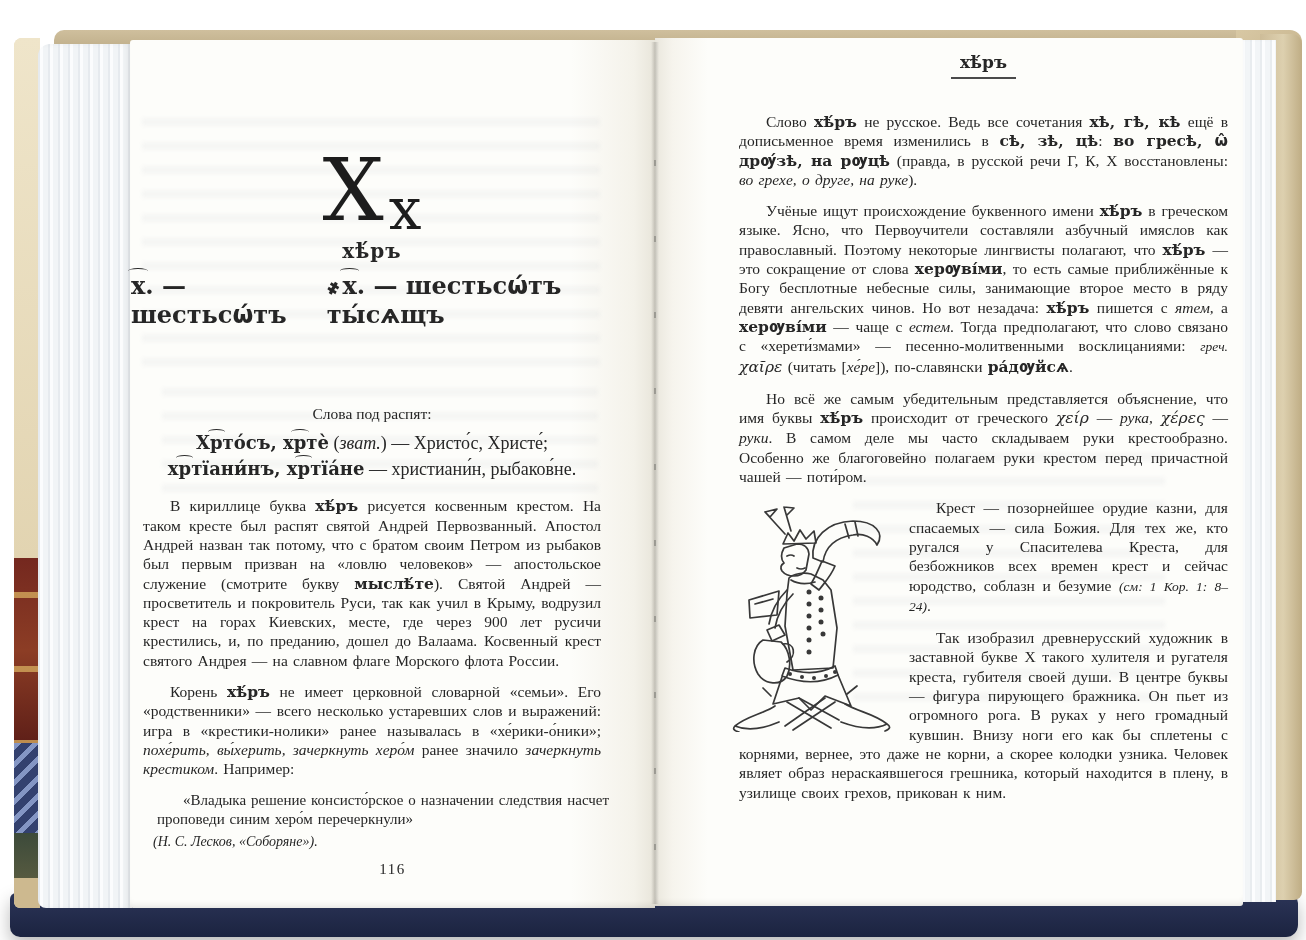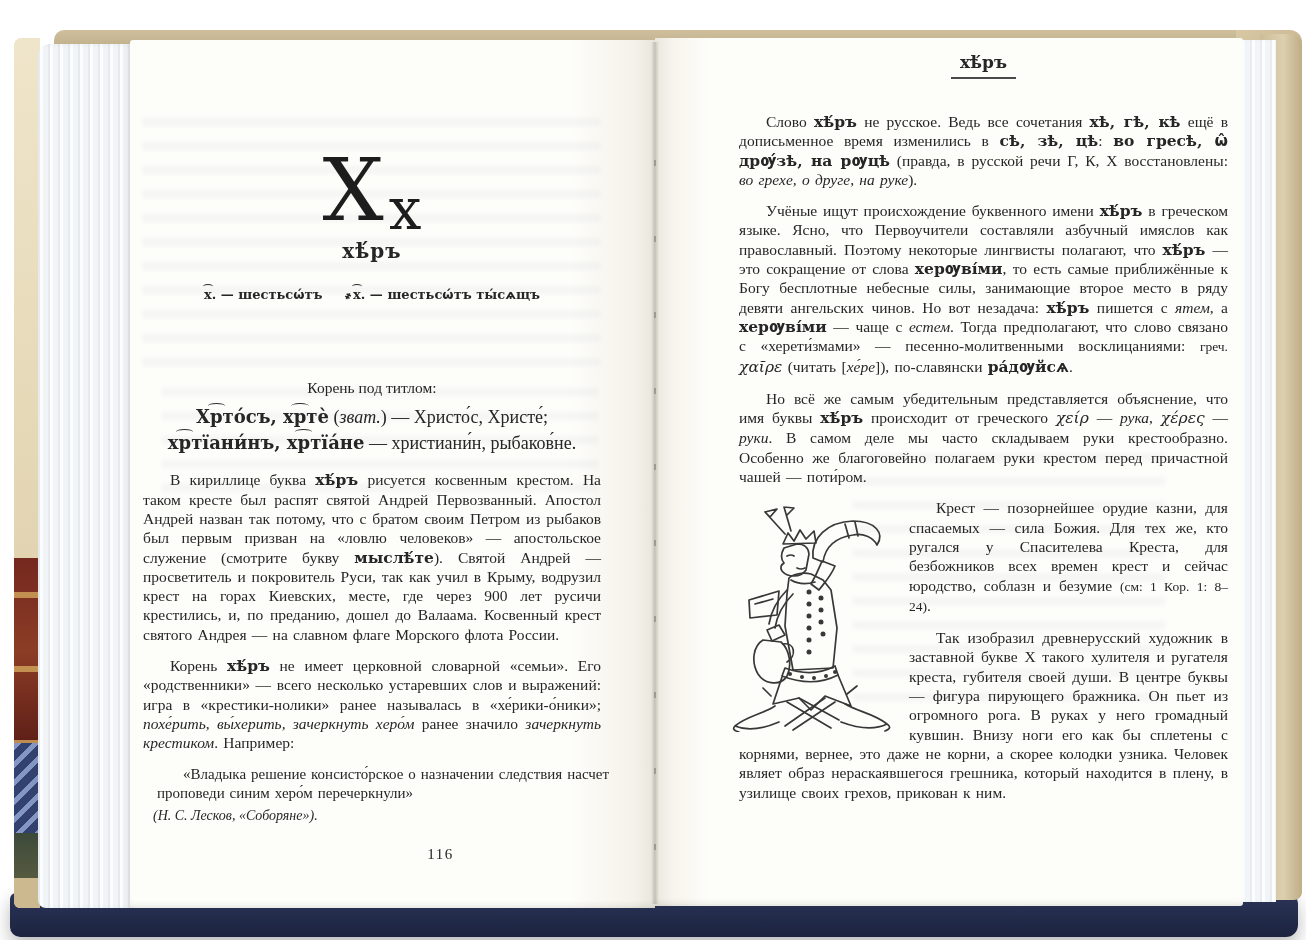--- a/index.html
+++ b/index.html
@@ -51,41 +51,41 @@
 
   .ghost{position:absolute;z-index:1;filter:blur(2px);opacity:.38;
     background:repeating-linear-gradient(180deg,rgba(120,130,152,.16) 0 8px,rgba(120,130,152,0) 8px 24px);}
 
   
   .slav{font-family:"DejaVu Serif","DejaVu Sans",serif;font-weight:700;}
   .slavt{font-family:"DejaVu Serif","DejaVu Sans",serif;font-weight:700;position:relative;}
   .slavt::after{content:"";position:absolute;left:-18%;top:-3px;width:136%;height:5px;
     border-top:1.7px solid #2c2c2c;border-radius:50%;}
   .i{font-style:italic;}
-  .ism{font-size:13.5px;}
+  .ism{font-style:italic;font-size:13.5px;}
   .gr{font-style:italic;font-family:"DejaVu Serif",serif;}
 
   .letters{margin-top:112px;text-align:center;line-height:.9;color:#1d1d1d;}
   .letter-big{font-family:"DejaVu Serif",serif;font-size:86px;}
   .letter-small{font-family:"DejaVu Serif",serif;font-size:58px;display:inline-block;
     transform:translateY(9px);margin-left:5px;}
   .letter-name{text-align:center;font-size:20px;margin-top:10px;letter-spacing:1px;}
-  .numerals{display:flex;justify-content:center;gap:22px;margin-top:24px;font-size:13px;}
+  .numerals{display:flex;justify-content:center;gap:22px;margin-top:8px;font-size:24px;}
   .titlo-label{text-align:center;margin-top:76px;font-size:15.5px;}
   .titlo-lines{text-align:center;margin-top:7px;font-size:18px;line-height:25px;}
 
   p.body{margin:12px;text-indent:27px;font-size:15.5px;line-height:19.3px;
     text-align:justify;word-spacing:1.4px;}
   .page-left p.body.first{margin-top:14px;}
   .quote{margin:12px 0 0 22px;}
   .quote .q{margin:4px;text-indent:26px;text-align:justify;font-size:15px;line-height:19.5px;word-spacing:1.2px;}
   .quote .attr{margin:3px 0 0;font-size:14px;font-style:italic;}
 
-  .pageno{position:absolute;bottom:45px;left:0;width:100%;text-align:center;
-    font-size:15px;letter-spacing:1.5px;z-index:2;padding-left:48px;}
+  .pageno{position:absolute;bottom:30px;left:0;width:100%;text-align:center;
+    font-size:15px;letter-spacing:1.5px;z-index:2;}
 
   .running-head{text-align:center;margin-top:14px;}
   .running-head span{font-size:17px;border-bottom:2px solid #4a4a4a;padding:0 9px 5px;}
   .page-right p.body.first{margin-top:40px;}
 
   .figure{float:left;width:168px;height:228px;margin:6px 14px 2px 0;}
   .figure svg{width:100%;height:100%;}
 </style>
 </head>
 <body>
@@ -116,21 +116,21 @@
       <div class="letters">
         <span class="letter-big">Х</span><span class="letter-small">х</span>
       </div>
       <div class="letter-name slav">хѣ́ръ</div>
 
       <div class="numerals">
         <span><span class="slavt">х</span><span class="slav">. — шестьсѡ́тъ</span></span>
         <span><span class="slav">҂</span><span class="slavt">х</span><span class="slav">. — шестьсѡ́тъ ты́сѧщъ</span></span>
       </div>
 
-      <div class="titlo-label">Корень под титлом:</div>
+      <div class="titlo-label">Слова под распят:</div>
       <div class="titlo-lines">
         <div><span class="slav">Х</span><span class="slavt">р</span><span class="slav">то́съ, </span><span class="slav">х</span><span class="slavt">р</span><span class="slav">тѐ</span><span> (</span><span class="i">зват.</span><span>) — Христо́с, Христе́;</span></div>
         <div><span class="slav">х</span><span class="slavt">р</span><span class="slav">тїани́нъ, </span><span class="slav">х</span><span class="slavt">р</span><span class="slav">тїа́не</span><span> — христиани́н, рыбаков́не.</span></div>
       </div>
 
       <p class="body first"><span>В кириллице буква </span><span class="slav">хѣ́ръ</span><span> рисуется косвенным крестом. На таком кресте был распят святой Андрей Первозванный. Апостол Андрей назван так потому, что с братом своим Петром из рыбаков был первым призван на «ловлю человеков» — апостольское служение (смотрите букву </span><span class="slav">мыслѣ́те</span><span>). Святой Андрей — просветитель и покровитель Руси, так как учил в Крыму, водрузил крест на горах Киевских, месте, где через 900 лет русичи крестились, и, по преданию, дошел до Валаама. Косвенный крест святого Андрея — на славном флаге Морского флота России.</span></p>
       <p class="body"><span>Корень </span><span class="slav">хѣ́ръ</span><span> не имеет церковной словарной «семьи». Его «родственники» — всего несколько устаревших слов и выражений: игра в «крестики-нолики» ранее называлась в «хе́рики-о́ники»; </span><span class="i">похе́рить, вы́херить, зачеркнуть херо́м</span><span> ранее значило </span><span class="i">зачеркнуть крестиком</span><span>. Например:</span></p>
 
       <div class="quote">
         <p class="q"><span>«Владыка решение консисто́рское о назначении следствия насчет проповеди синим херо́м перечеркнули»</span></p>

